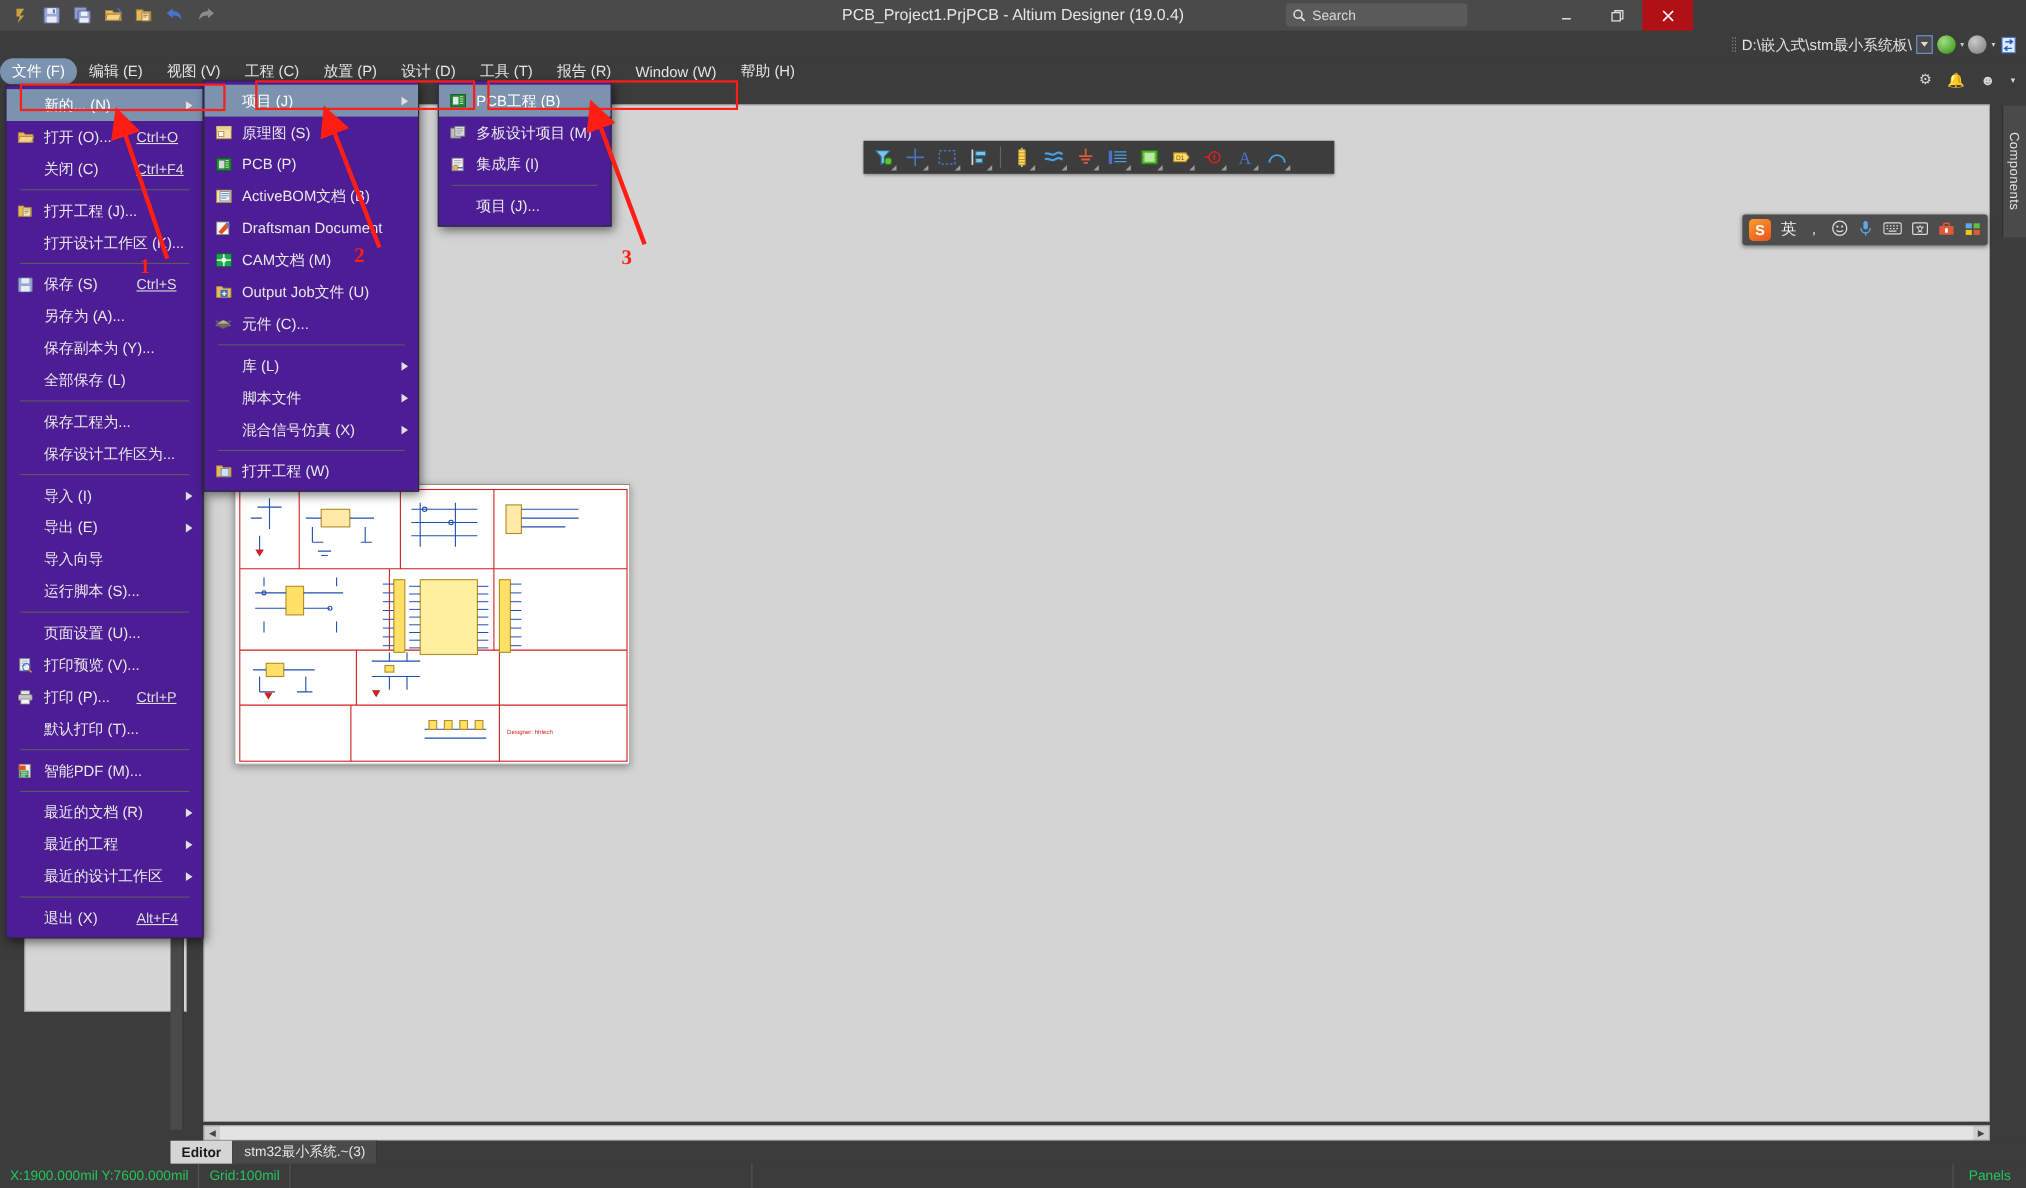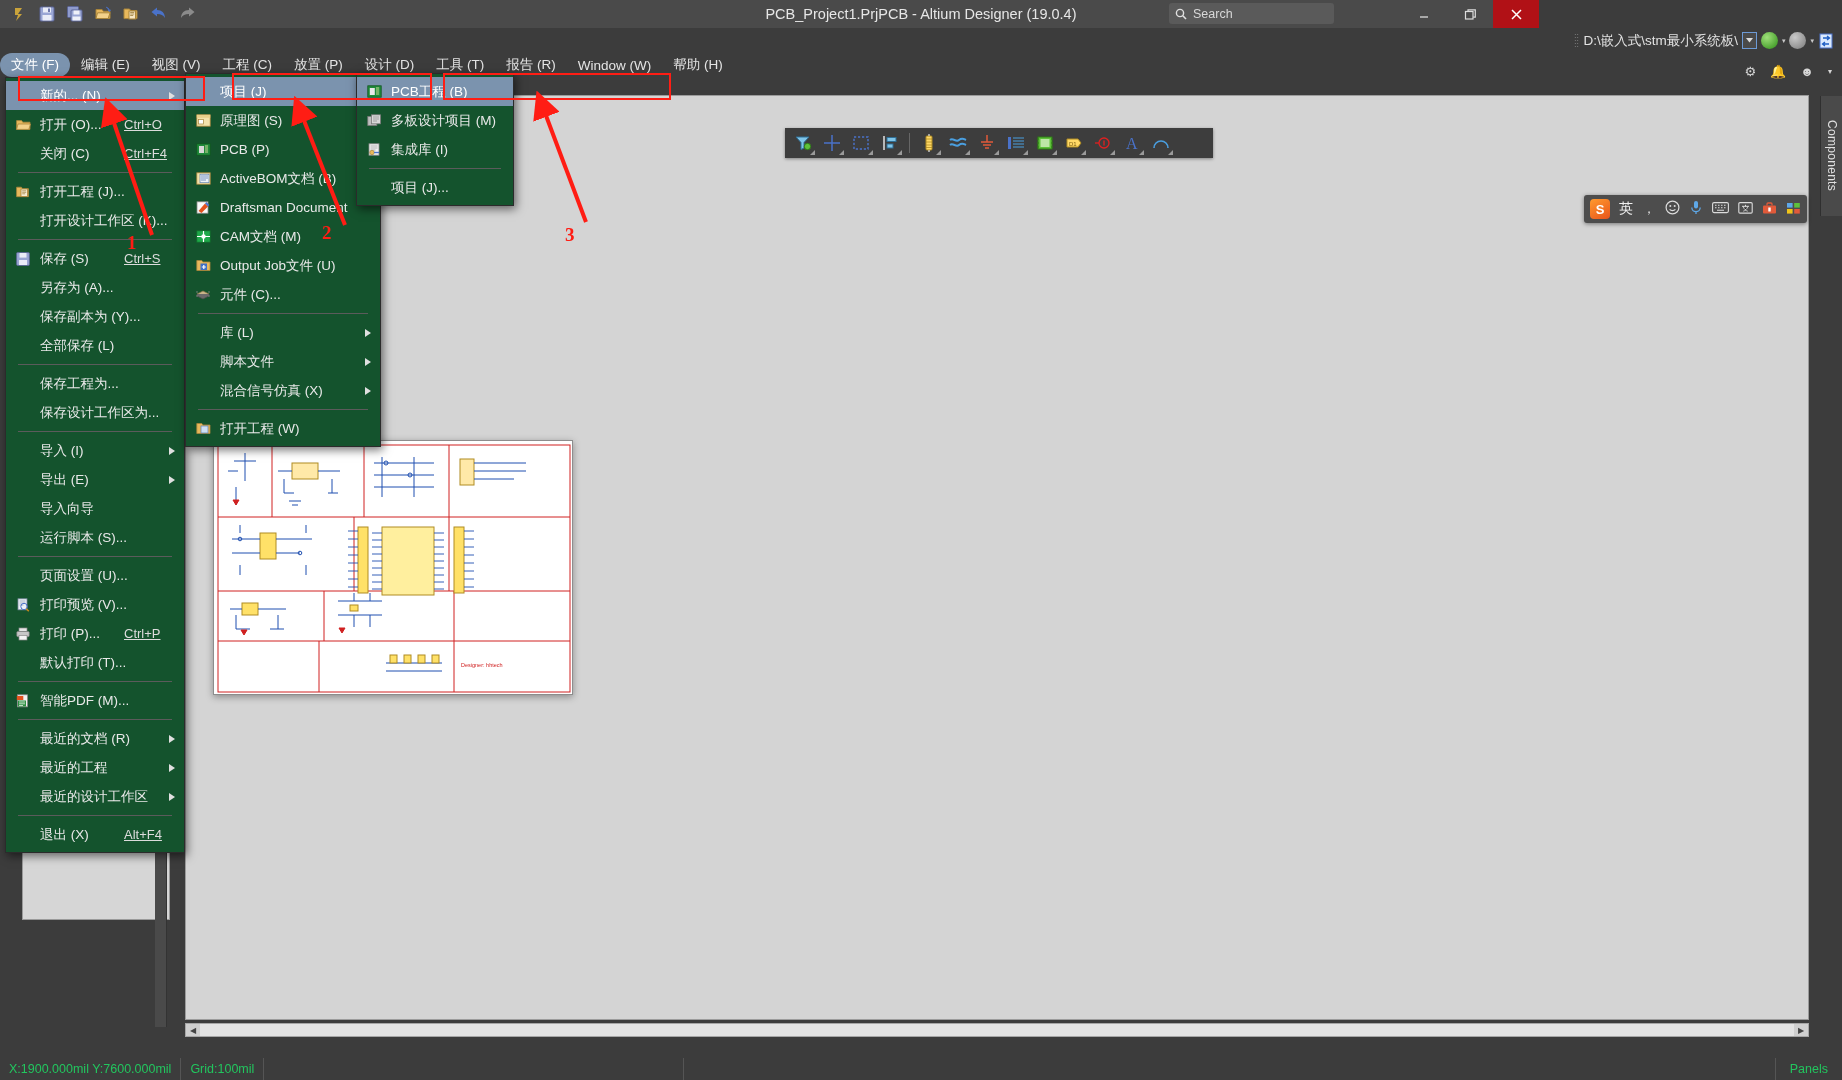--- a/index.html
+++ b/index.html
@@ -132,21 +132,21 @@
   
   .sch-preview {
     position:absolute; top:440px; left:213px; width:360px; height:255px;
     background:#fff; border:1px solid #8d8d8d;
     box-shadow:0 2px 7px rgba(0,0,0,.35);
     overflow:hidden;
   }
 
   
   .menu {
-    position:absolute; background:#14532d; border:1px solid #2b2b2b;
+    position:absolute; background:#4c1d95; border:1px solid #2b2b2b;
     box-shadow:2px 3px 9px rgba(0,0,0,.55); padding:3px 0; z-index:40;
   }
   .menu .row {
     height:29px; display:flex; align-items:center; position:relative;
     padding-left:34px; padding-right:14px; color:#e9e9e9; font-size:13.5px;
     white-space:nowrap;
   }
   .menu .row.sel { background:#7b93ae; color:#ffffff; }
   .menu .row .sc {
     position:absolute; font-size:13px; color:#dcdcdc;
@@ -157,21 +157,21 @@
     border-left:6px solid #e0e0e0;
   }
   .menu .sep { height:1px; background:#5b5b5b; margin:4px 12px 4px 12px; }
   .menu .ico {
     position:absolute; left:8px; width:18px; height:18px;
     display:flex; align-items:center; justify-content:center;
   }
   #menu-file { top:77px; left:5px; width:180px; }
   #menu-file .row .sc { left:118px;text-decoration:underline; }
   #menu-new  { top:73px; left:185px; width:196px; }
-  #menu-proj { top:73px; left:356px; width:158px; }
+  #menu-proj { top:73px; left:398px; width:158px; }
 
   
   .hl { position:absolute; border:2px solid #ff1d14; z-index:60; pointer-events:none; }
   .ann-num {
     position:absolute; color:#ff1d14; font-size:19px; font-weight:bold; z-index:61;
     font-family:"Liberation Serif", serif;
   }
   svg.arrows { position:absolute; inset:0; z-index:60; pointer-events:none; }
 
   
@@ -850,20 +850,24 @@
   <div class="ann-num" style="top:232px; left:127px;">1</div>
   <div class="ann-num" style="top:222px; left:322px;">2</div>
   <div class="ann-num" style="top:224px; left:565px;">3</div>
 
   <div class="hscroll">
     <div class="hs-arrow">◀</div>
     <div class="hs-track"></div>
     <div class="hs-arrow">▶</div>
   </div>
 
+  <div class="tabbar">
+    <div class="dtab active">Editor</div>
+    <div class="dtab">stm32最小系统.~(3)</div>
+  </div>
 
   <div class="statusbar">
     <div class="sb-cell">X:1900.000mil Y:7600.000mil</div>
     <div class="sb-cell">Grid:100mil</div>
     <div class="sb-cell" style="width:420px"></div>
     <div class="sb-spacer"></div>
     <div class="panels-btn">Panels</div>
   </div>
 
 </div>

